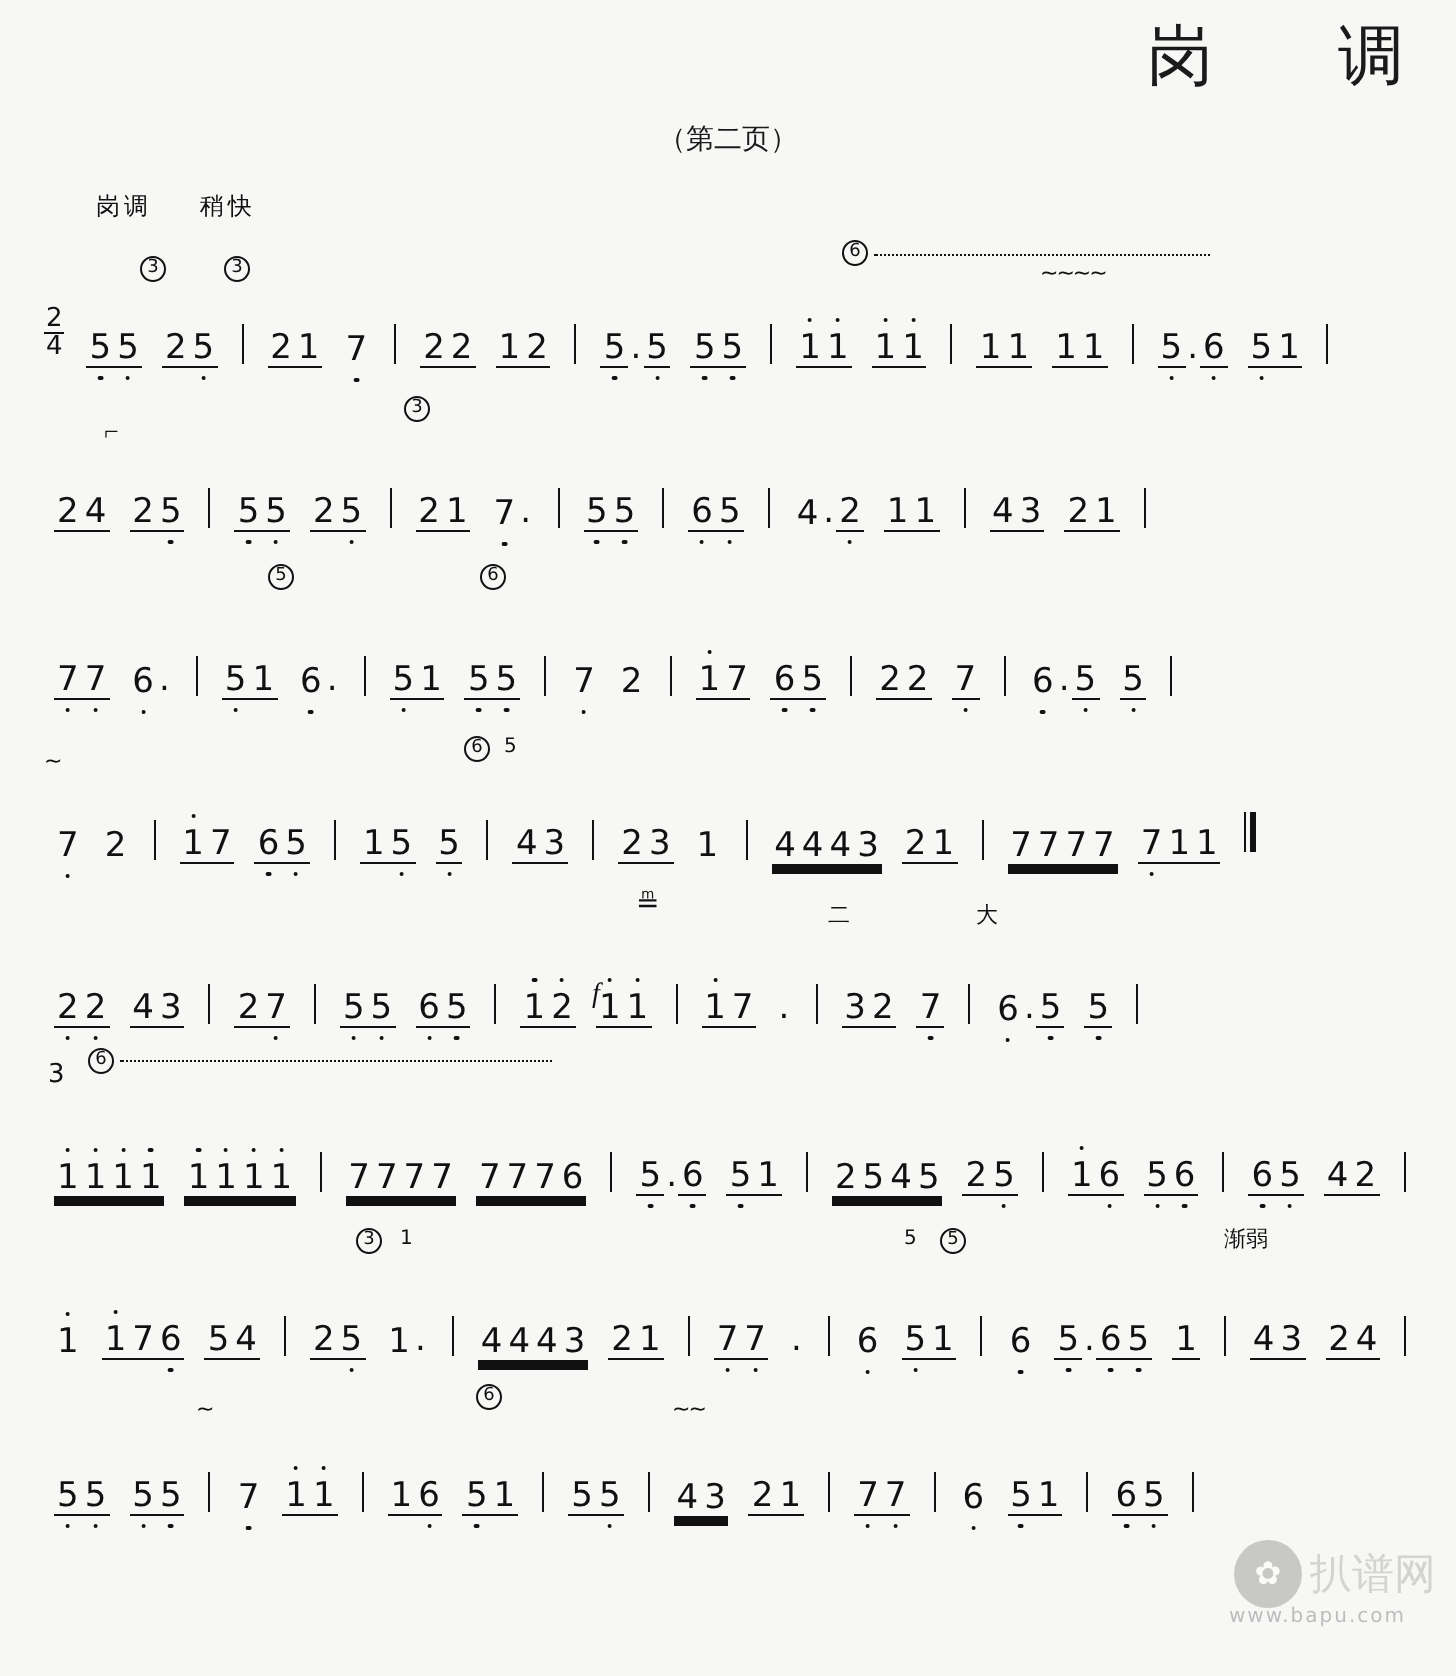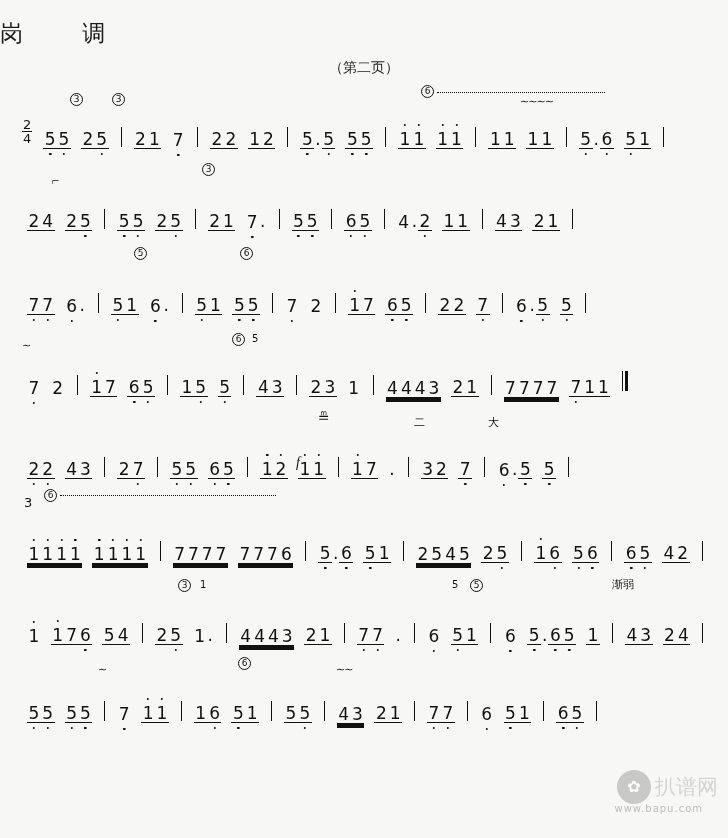--- a/index.html
+++ b/index.html
@@ -15,24 +15,24 @@
     overflow: hidden;
     position: relative;
   }
   .sheet {
     position: relative;
     width: 728px;
     height: 838px;
     background: #f7f7f5;
   }
   .title {
-    text-align: left;
-    font-size: 23px;
+    text-align: right;
+    font-size: 33px;
     letter-spacing: 26px;
-    padding-top: 18px;
+    padding-top: 6px;
     font-family: "DejaVu Sans", sans-serif;
     font-weight: 500;
     color: #1a1a1a;
   }
   .subtitle {
     text-align: center;
     font-size: 14px;
     margin-top: 10px;
     font-family: Liberation Serif, serif;
     color: #1a1a1a;
@@ -213,20 +213,24 @@
   }
 </style>
 </head>
 <body>
 
 <div class="sheet">
 
   <div class="title">岗    调</div>
   <div class="subtitle">（第二页）</div>
 
+  <div class="tempo-row">
+    <span class="mark">岗调</span>
+    <span>稍快</span>
+  </div>
 
   <div class="system" style="height:80px;">
     <span class="fingering" style="left:70px; top:16px;">3</span>
     <span class="fingering" style="left:112px; top:16px;">3</span>
     <span class="fingering" style="left:421px; top:8px;">6</span>
     <div class="dashline" style="left:437px; top:15px; width:168px;"></div>
     <span class="tremolo" style="left:520px; top:18px;">∼∼∼∼</span>
 
     <div class="staffline" style="padding-top:26px;">
       <span class="meter">

